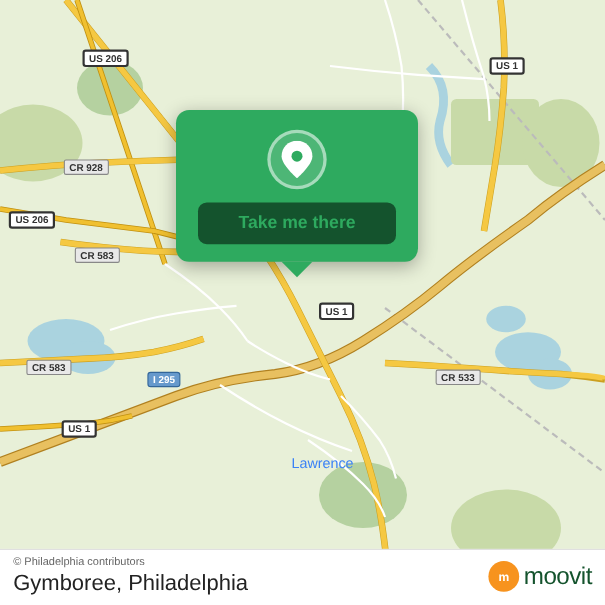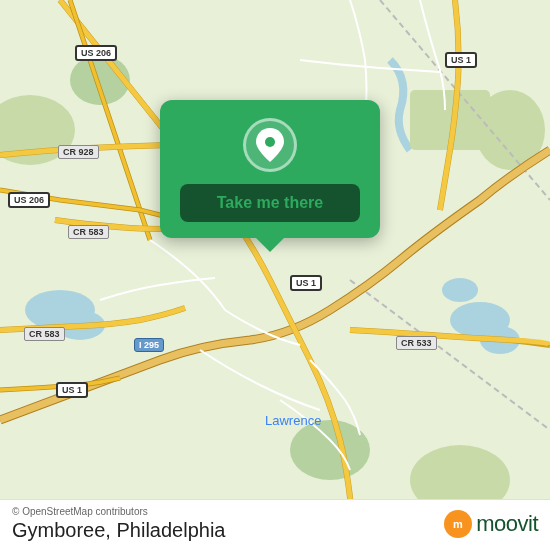--- a/index.html
+++ b/index.html
@@ -322,21 +322,21 @@
 
       <svg width="30" height="34" viewBox="0 0 30 34">
         <path d="M15 0 C7 0 1 6 1 14 C1 22 15 34 15 34 C15 34 29 22 29 14 C29 6 23 0 15 0Z" fill="white"></path>
         <circle cx="15" cy="14" r="5" fill="#2eaa5f"></circle>
       </svg>
     </div>
     <button id="take-me-there-btn">Take me there</button>
   </div>
 
   <div id="bottom-bar">
-    <div id="attribution">© OpenStreetMap contributors</div>
+    <div id="attribution">© Philadelphia contributors</div>
     <div id="place-name">Gymboree, Philadelphia</div>
   </div>
 
   <div id="moovit-logo">
     <div id="moovit-icon">
       <svg width="18" height="18" viewBox="0 0 18 18">
         <circle cx="9" cy="9" r="9" fill="#f7931e"></circle>
         <text x="9" y="13" text-anchor="middle" fill="white" font-size="11" font-weight="bold" font-family="Arial">m</text>
       </svg>
     </div>

